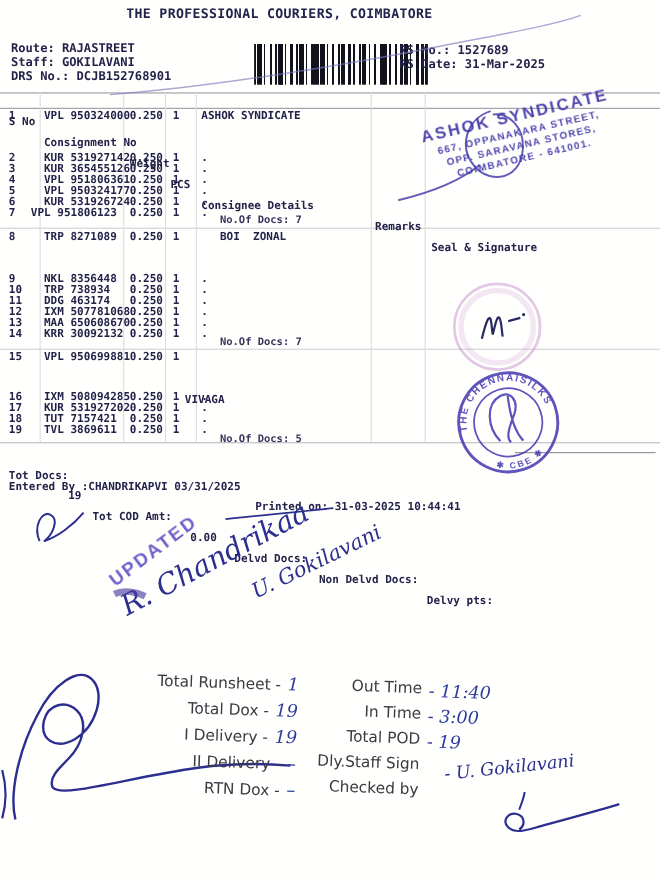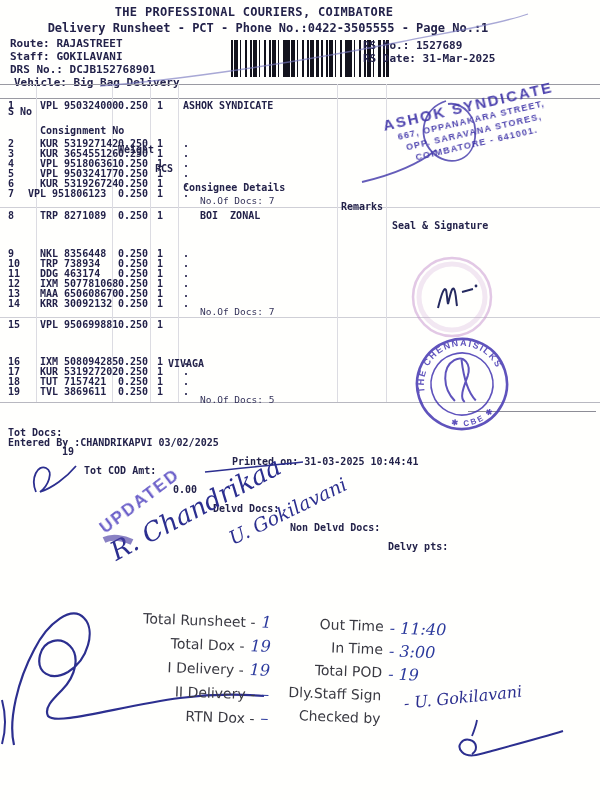--- a/index.html
+++ b/index.html
@@ -9,21 +9,21 @@
   .mono{font-family:"DejaVu Sans Mono",monospace;font-weight:bold;color:#23224a;}
   .t12{font-size:12px;} .t11{font-size:11px;}
   .center{width:508px;text-align:center;}
   .hline{position:absolute;height:1px;background:#9a9aa2;}
   .hline.light{background:#cfcfd6;}
   .vline{position:absolute;width:1px;background:#dcdce2;}
   #barcode{position:absolute;left:231px;top:40px;width:158px;height:37px;
     background:
       repeating-linear-gradient(90deg,#12121c 0 2px,transparent 2px 3px,#12121c 3px 7px,transparent 7px 9px,#12121c 9px 10px,transparent 10px 14px,#12121c 14px 16px,transparent 16px 19px),
       repeating-linear-gradient(90deg,transparent 0 23px,#12121c 23px 26px,transparent 26px 31px);}
-  .note{font-size:9.5px;font-weight:400;color:#34335a;font-family:"DejaVu Sans Mono",monospace;}
+  .note{font-size:9.5px;font-weight:700;color:#34335a;font-family:"DejaVu Sans Mono",monospace;}
   .row span{position:absolute;font-size:10px;font-weight:bold;white-space:pre;font-family:"DejaVu Sans Mono",monospace;color:#23224a;}
   
   #ashok-stamp{position:absolute;left:372px;top:97px;width:200px;text-align:center;
     transform:rotate(-13deg);transform-origin:center;color:#3f34a8;filter:blur(.2px);
     font-family:"Liberation Sans",sans-serif;font-weight:bold;opacity:.92;}
   #ashok-stamp .l1{font-size:15px;letter-spacing:2px;}
   #ashok-stamp .l2{font-size:9px;letter-spacing:1.2px;line-height:12px;}
   #updated-stamp{position:absolute;left:102px;top:520px;transform:rotate(-37deg);transform-origin:left center;
     font-family:"Liberation Sans",sans-serif;font-weight:bold;font-size:17px;letter-spacing:2px;
     color:#584bc2;opacity:.88;filter:blur(.25px);}
@@ -40,26 +40,24 @@
   #sum-right .slabel{display:inline-block;width:100px;text-align:right;}
   .sval{font-family:"DejaVu Serif",serif;font-style:italic;font-size:16px;color:#2c3a9d;padding-left:6px;}
   svg text{font-family:"Liberation Sans",sans-serif;}
 </style>
 </head>
 <body>
 
 <div id="page">
 
   <div class="abs center mono t12" style="top:5px;letter-spacing:.3px;">THE PROFESSIONAL COURIERS, COIMBATORE</div>
-  <div class="abs center mono t12" style="top:21px;padding-left:28px;box-sizing:border-box;">Delivery Runsheet - PCT - Phone No.:0422-3505555 - Page No.:1</div>
 
   <div class="abs mono t11" style="left:10px;top:37px;"><span>Route:</span> <span>RAJASTREET</span></div>
   <div class="abs mono t11" style="left:10px;top:50px;"><span>Staff:</span> <span>GOKILAVANI</span></div>
   <div class="abs mono t11" style="left:10px;top:63px;"><span>DRS No.:</span> <span>DCJB152768901</span></div>
-  <div class="abs mono t11" style="left:14px;top:76px;"><span>Vehicle:</span> <span>Big Bag Delivery</span></div>
 
   <div id="barcode"></div>
 
   <div class="abs mono t11" style="left:363px;top:39px;"><span>RS No.:</span> <span>1527689</span></div>
   <div class="abs mono t11" style="left:363px;top:52px;"><span>RS Date:</span> <span>31-Mar-2025</span></div>
 
   <div class="hline" style="left:0;top:84px;width:600px;"></div>
   <div class="hline" style="left:0;top:98px;width:600px;"></div>
   <div class="hline light" style="left:0;top:207px;width:600px;"></div>
   <div class="hline light" style="left:0;top:317px;width:600px;"></div>
@@ -110,21 +108,21 @@
   <div class="abs row" style="top:408px;">
     <span style="left:8px;">Tot Docs:</span>
     <span style="left:62px;">19</span>
     <span style="left:84px;">Tot COD Amt:</span>
     <span style="left:173px;">0.00</span>
     <span style="left:213px;">Delvd Docs:</span>
     <span style="left:290px;">Non Delvd Docs:</span>
     <span style="left:388px;">Delvy pts:</span>
   </div>
   <div class="abs row" style="top:418px;">
-    <span style="left:8px;">Entered By :CHANDRIKAPVI 03/02/2025</span>
+    <span style="left:8px;">Entered By :CHANDRIKAPVI 03/31/2025</span>
     <span style="left:232px;">Printed on: 31-03-2025 10:44:41</span>
   </div>
 
   <div id="ashok-stamp">
     <div class="l1">ASHOK SYNDICATE</div>
     <div class="l2">667, OPPANAKARA STREET,</div>
     <div class="l2">OPP. SARAVANA STORES,</div>
     <div class="l2">COIMBATORE - 641001.</div>
   </div>
 

